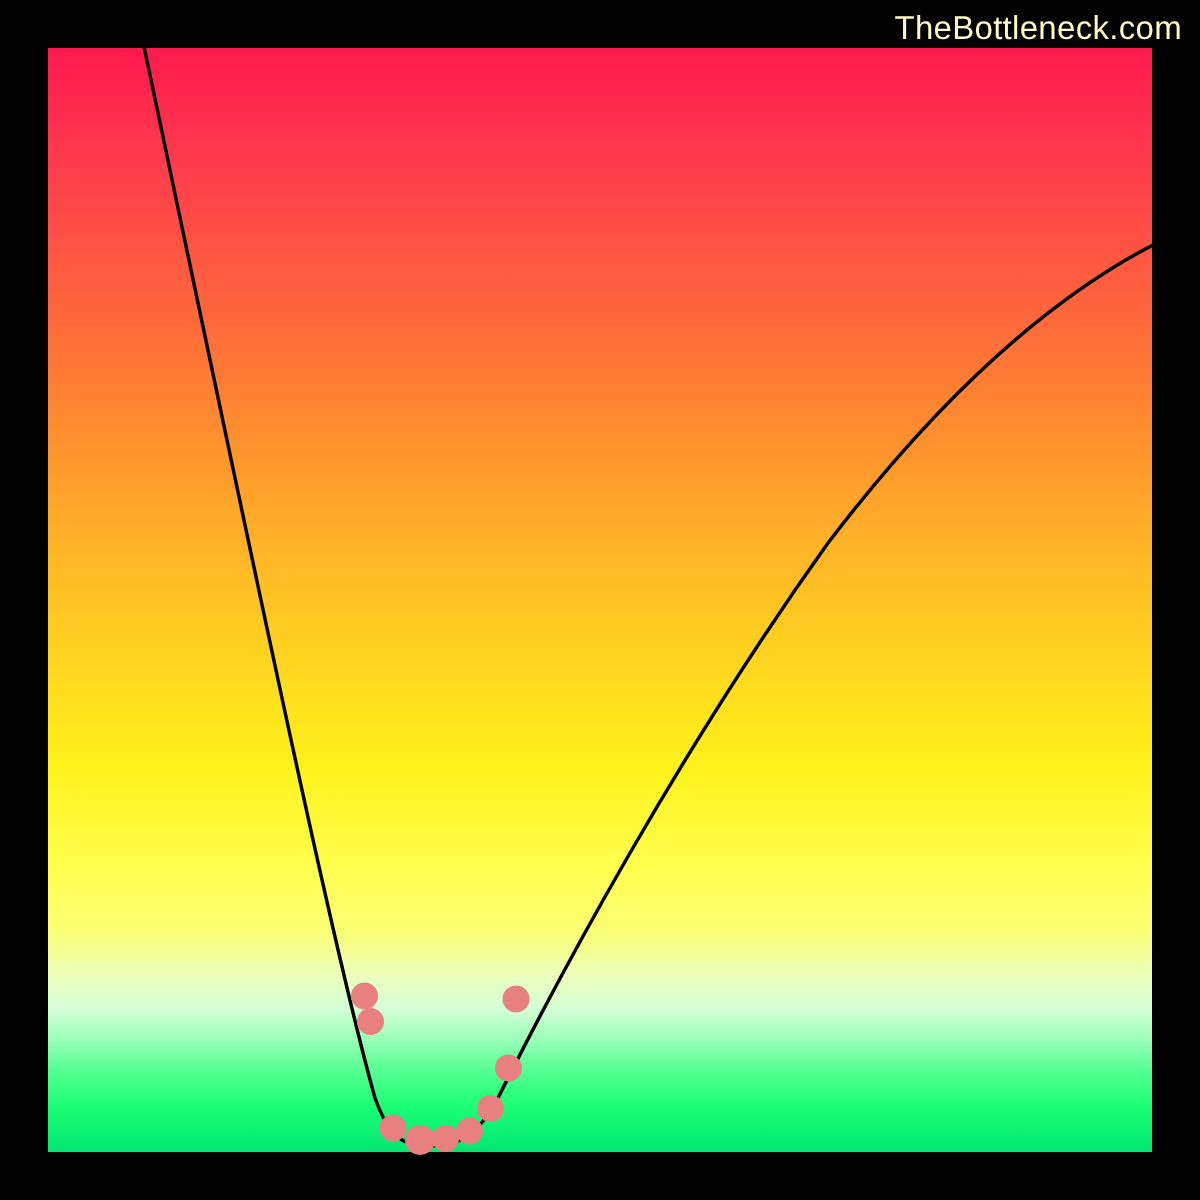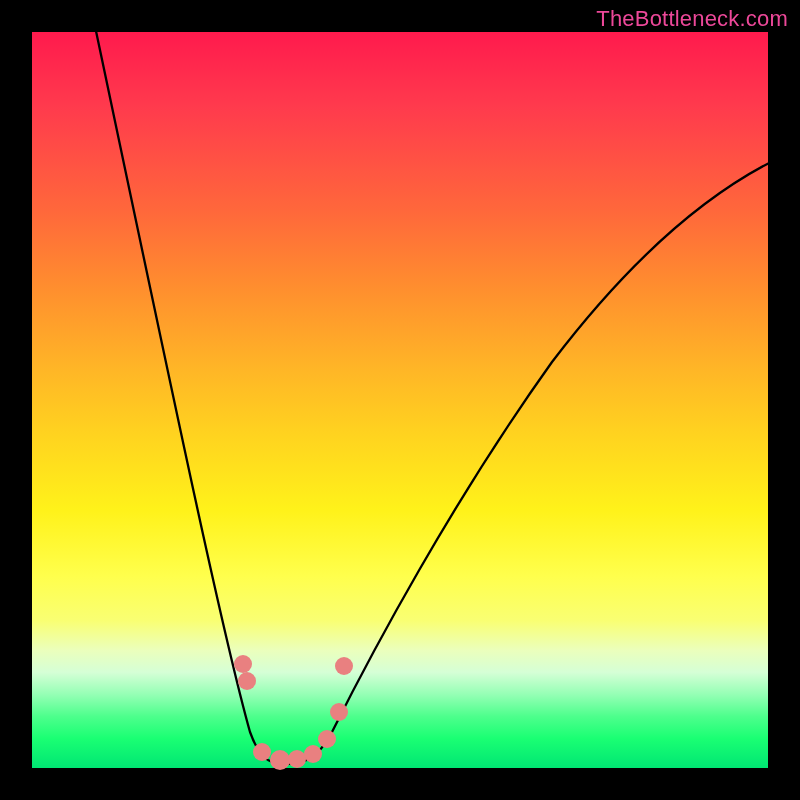--- a/index.html
+++ b/index.html
@@ -41,21 +41,21 @@
       #95ffb5 90%,
       #4dff8c 93%,
       #1aff73 96%,
       #00e673 100%
     );
   }
   .watermark {
     position: absolute;
     top: 6px;
     right: 12px;
-    color: #ec4899;
+    color: #fef9c3;
     font-size: 22px;
     letter-spacing: 0.2px;
     user-select: none;
   }
   svg.curve {
     position: absolute;
     left: 0;
     top: 0;
     width: 736px;
     height: 736px;

